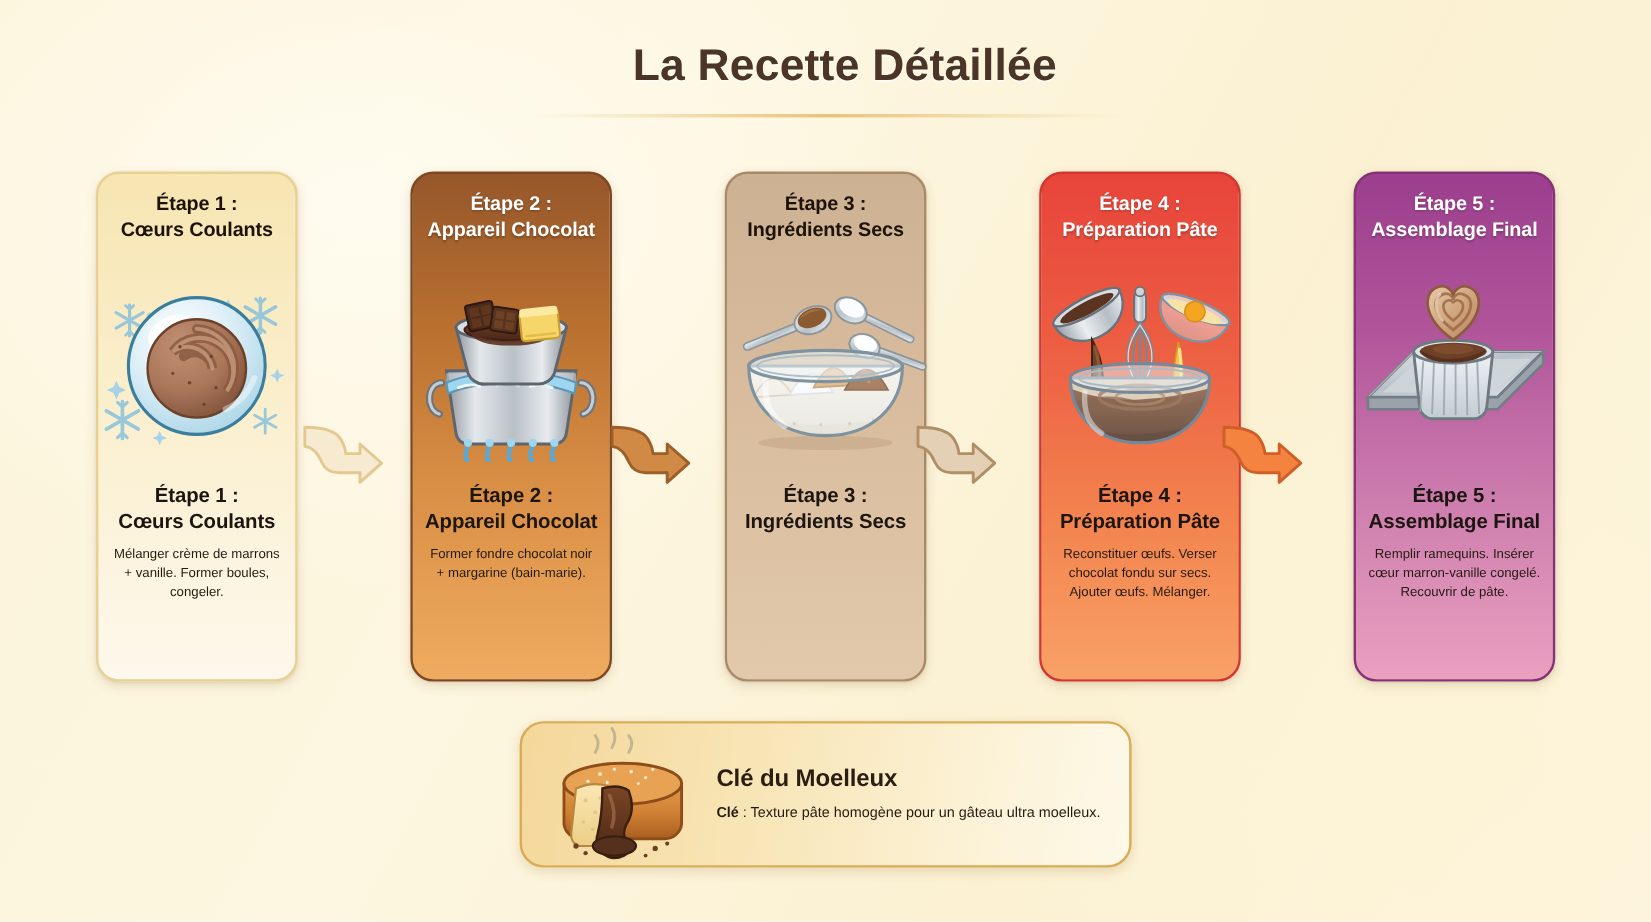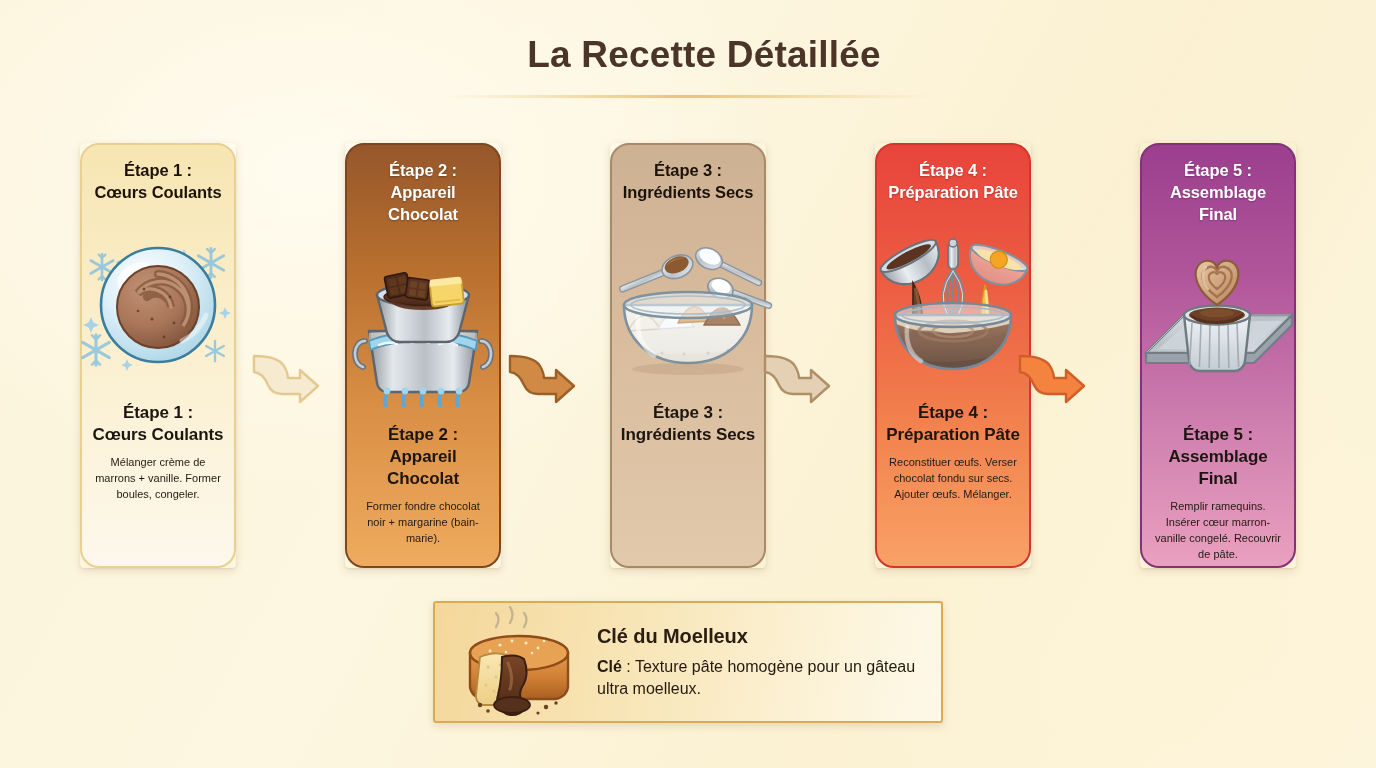--- a/index.html
+++ b/index.html
@@ -54,23 +54,23 @@
     top: 143px;
     left: 80px;
     width: 1216px;
     height: 425px;
     display: flex;
     justify-content: space-between;
   }
 
   .card {
     position: relative;
-    width: 156px;
+    width: 168px;
     height: 425px;
-    border-radius: 4px;
+    border-radius: 19px;
     display: flex;
     flex-direction: column;
     align-items: flex-start;
     overflow: visible;
     box-shadow: 0 3px 9px rgba(120,85,40,0.16), 0 1px 2px rgba(120,85,40,0.10);
   }
   .card-surface {
     position: absolute;
     inset: 0;
     border-radius: 19px;
@@ -172,21 +172,21 @@
   .a3 { left: 763px; }
   .a4 { left: 1018px; }
 
   
   .callout {
     position: absolute;
     left: 433px;
     top: 601px;
     width: 510px;
     height: 122px;
-    border-radius: 3px;
+    border-radius: 20px;
     border: 2px solid #d9ab53;
     background: linear-gradient(100deg, #f4d79a 0%, #f8e5b6 38%, #fcf3d9 78%, #fdf8e8 100%);
     box-shadow: 0 3px 9px rgba(140,100,40,0.18);
     display: flex;
     align-items: center;
     padding: 0 18px 0 14px;
     z-index: 5;
   }
   .callout-art {
     flex: 0 0 auto;
@@ -198,21 +198,21 @@
   }
   .callout-text { flex: 1 1 auto; padding-left: 8px; }
   .callout-head {
     font-size: 20px;
     font-weight: bold;
     color: #2a1d11;
     letter-spacing: -0.1px;
   }
   .callout-body {
     margin-top: 8px;
-    font-size: 16px;
+    font-size: 12px;
     line-height: 1.35;
     color: #241a10;
   }
   .callout-body b { font-weight: bold; }
 </style>
 </head>
 <body>
 
 <div class="title-wrap">
   <div class="page-title">La Recette Détaillée</div>

